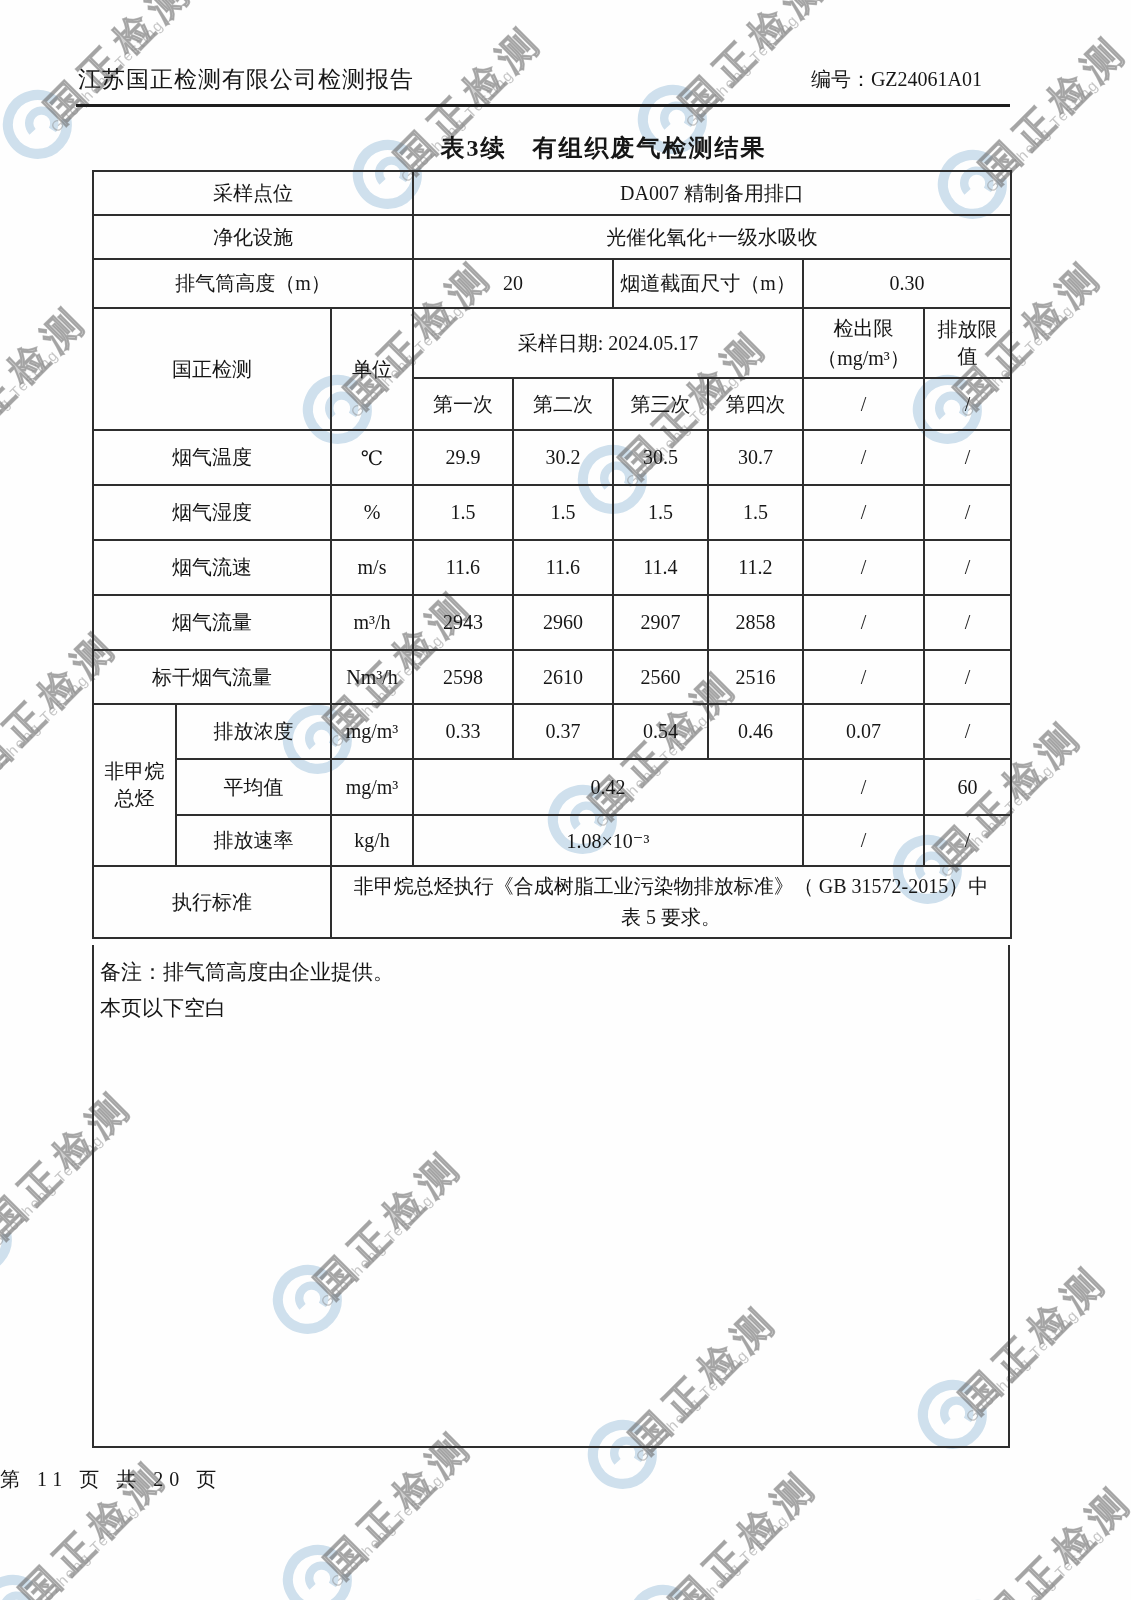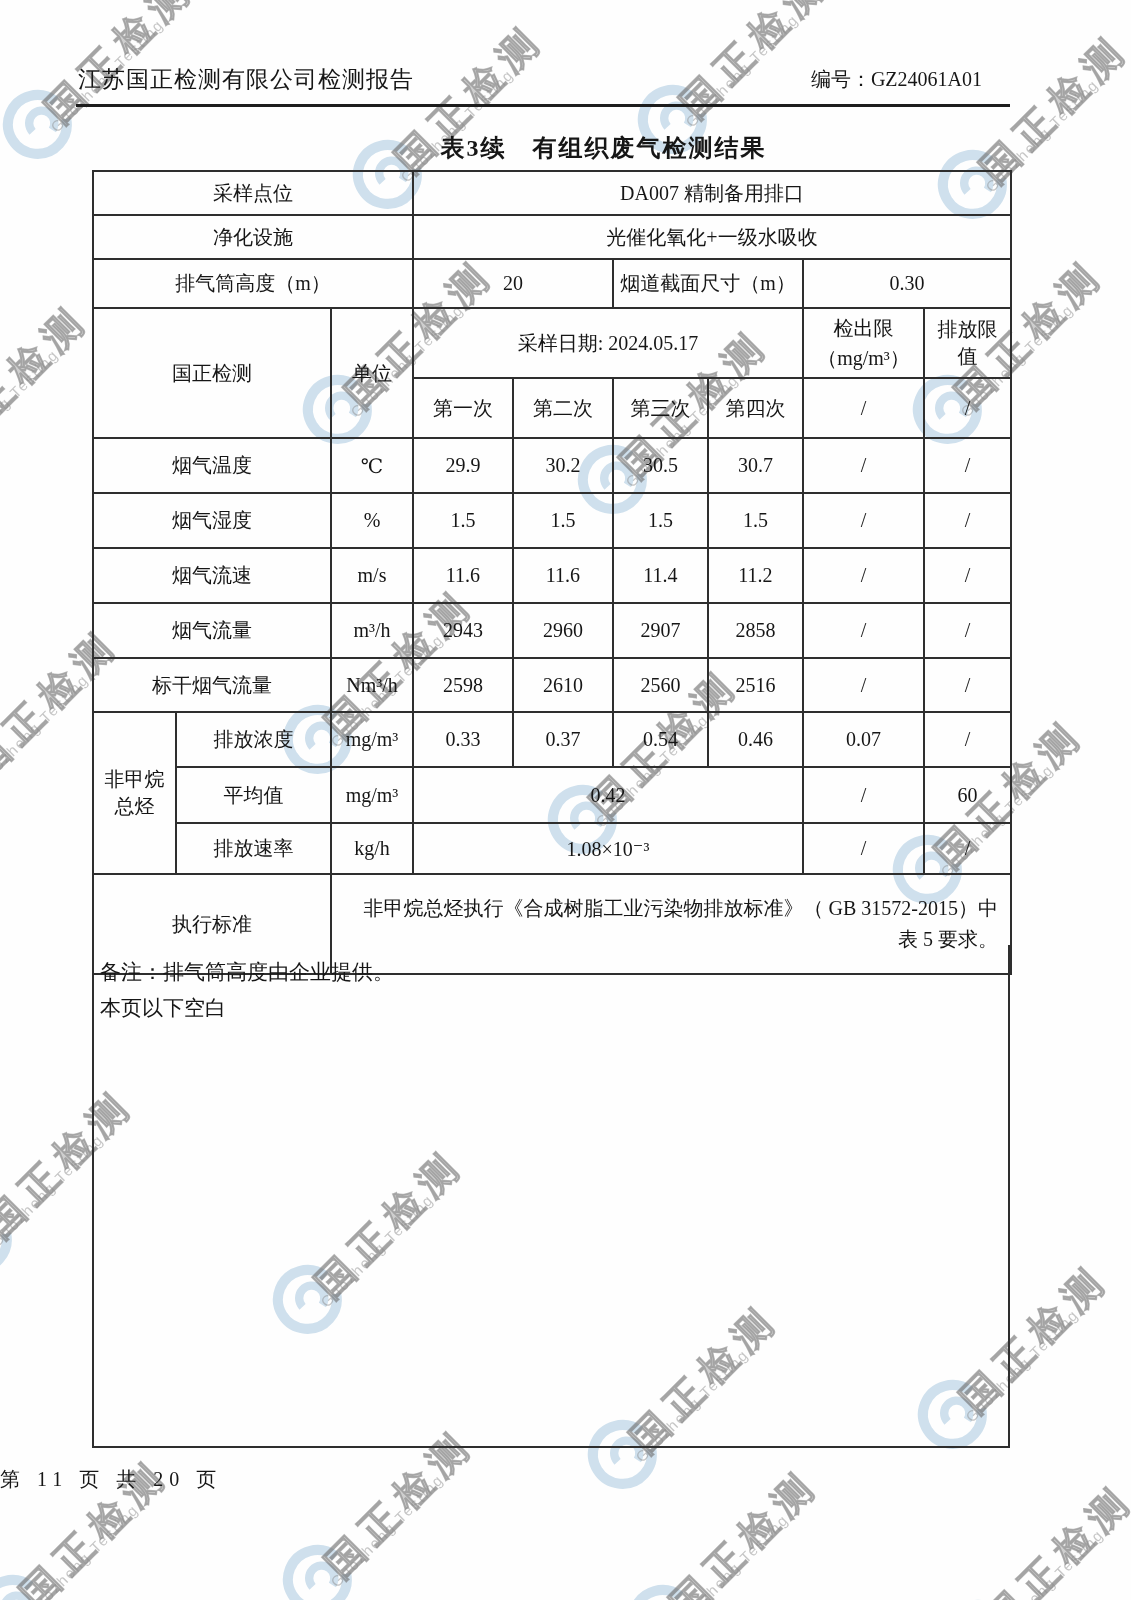--- a/index.html
+++ b/index.html
@@ -42,22 +42,22 @@
     position:absolute;left:92px;top:170px;width:918px;
     border-collapse:collapse;table-layout:fixed;z-index:2;
     font-size:20px;
   }
   table.rpt td{
     border:2px solid #2e2e2e;
     text-align:center;vertical-align:middle;
     padding:0 4px;
     overflow:hidden;
   }
-  table.rpt td.left{text-align:right;padding:18px 12px;line-height:1.55;}
-  .h57{height:44px}.h49{height:49px}.h70{height:70px}.h44{height:60px}
+  table.rpt td.left{text-align:center;padding:4px 12px;line-height:1.55;}
+  .h57{height:44px}.h49{height:49px}.h70{height:70px}.h44{height:52px}
   .h55{height:55px}.h54{height:54px}.h56{height:56px}.h51{height:51px}.h62{height:62px}
   .two-line div{line-height:1.5;}
   
   .notes{
     position:absolute;left:92px;top:945px;width:918px;height:503px;
     border:2px solid #2e2e2e;border-top:none;
     box-sizing:border-box;
     padding:10px 4px 15px 6px;
     font-size:21px;z-index:2;
   }

